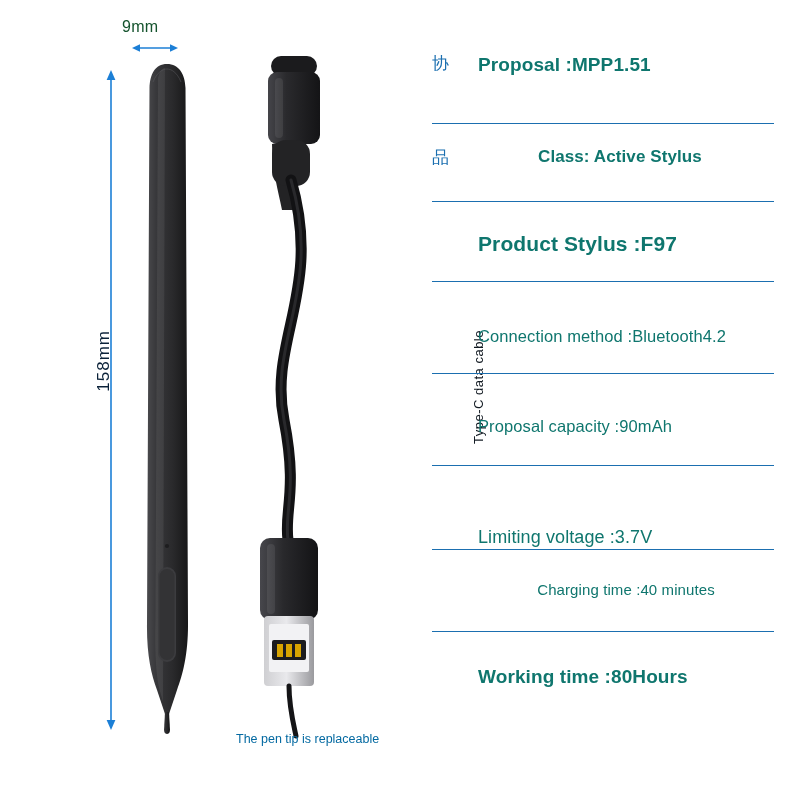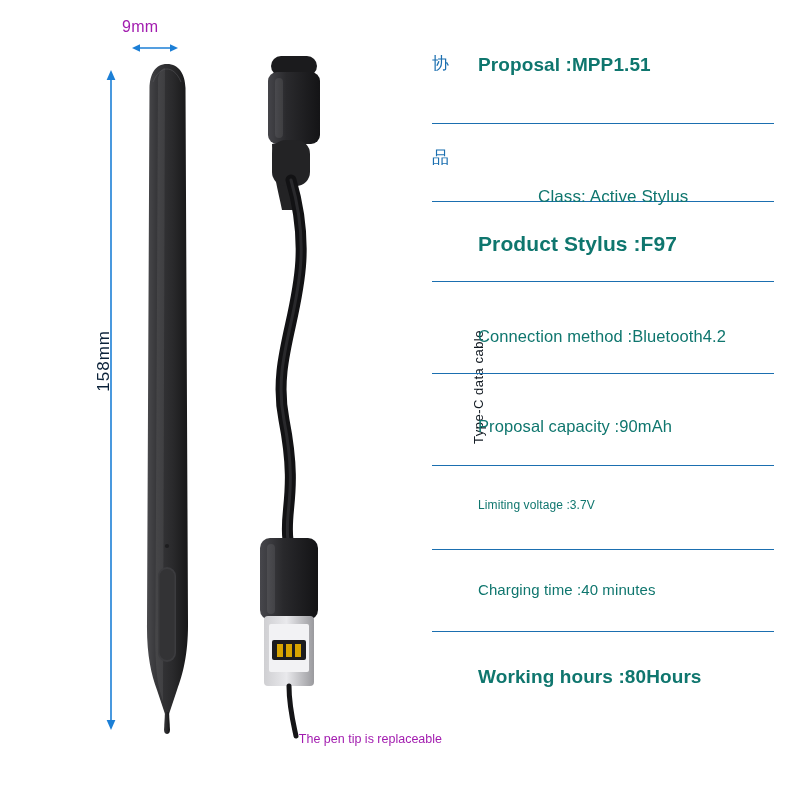--- a/index.html
+++ b/index.html
@@ -28,21 +28,21 @@
     top: 0;
     width: 230px;
     height: 800px;
   }
 
   .width-label {
     position: absolute;
     left: 122px;
     top: 18px;
     font-size: 16px;
-    color: #a21caf;
+    color: #14532d;
     letter-spacing: .3px;
   }
   .width-arrow {
     position: absolute;
     left: 132px;
     top: 42px;
     width: 46px;
     height: 12px;
   }
 
@@ -94,26 +94,26 @@
     font-size: 13px;
     color: #101820;
     writing-mode: vertical-rl;
     text-orientation: mixed;
     transform: rotate(180deg);
     line-height: 15px;
     letter-spacing: .5px;
   }
   .tip-note {
     position: absolute;
-    left: 262px;
+    left: 236px;
     top: 732px;
     width: 180px;
-    text-align: right;
+    text-align: left;
     font-size: 12.5px;
-    color: #a21caf;
+    color: #0369a1;
   }
 
   
   .specs {
     position: absolute;
     left: 432px;
     top: 36px;
     width: 342px;
   }
   .spec-row {
@@ -135,36 +135,36 @@
     flex: 1 1 auto;
     color: #0f766e;
     line-height: 1.32;
     letter-spacing: .1px;
   }
 
   .r0 { height: 88px; padding-top: 16px; }
   .r0 .spec-txt { font-size: 19px; font-weight: bold; }
 
   .r1 { height: 78px; padding-top: 22px; }
-  .r1 .spec-txt { font-size: 17px; font-weight: normal; padding-left: 60px; margin-top: 40px; }
+  .r1 .spec-txt { font-size: 17px; font-weight: bold; padding-left: 60px; }
 
   .r2 { height: 80px; padding-top: 28px; }
   .r2 .spec-txt { font-size: 21px; font-weight: bold; }
 
   .r3 { height: 92px; padding-top: 44px; }
   .r3 .spec-txt { font-size: 16.5px; }
 
   .r4 { height: 92px; padding-top: 42px; }
   .r4 .spec-txt { font-size: 16.5px; }
 
   .r5 { height: 84px; padding-top: 32px; }
-  .r5 .spec-txt { font-size: 12px; }
+  .r5 .spec-txt { font-size: 18px; margin-top: 28px; }
 
   .r6 { height: 82px; padding-top: 30px; }
-  .r6 .spec-txt { font-size: 15px; }
+  .r6 .spec-txt { font-size: 15px; text-align: center; }
 
   .r7 { height: 80px; padding-top: 32px; border-bottom: none; }
   .r7 .spec-txt { font-size: 19px; font-weight: bold; }
 </style>
 </head>
 <body>
 
 <div class="stage">
 
   <div class="pen-panel">
@@ -308,17 +308,17 @@
       <div class="spec-txt">Limiting voltage :3.7V</div>
     </div>
 
     <div class="spec-row r6">
       <div class="spec-cn"></div>
       <div class="spec-txt">Charging time :40 minutes</div>
     </div>
 
     <div class="spec-row r7">
       <div class="spec-cn"></div>
-      <div class="spec-txt">Working hours :80Hours</div>
+      <div class="spec-txt">Working time :80Hours</div>
     </div>
 
   </div>
 </div>
 
 </body></html>

